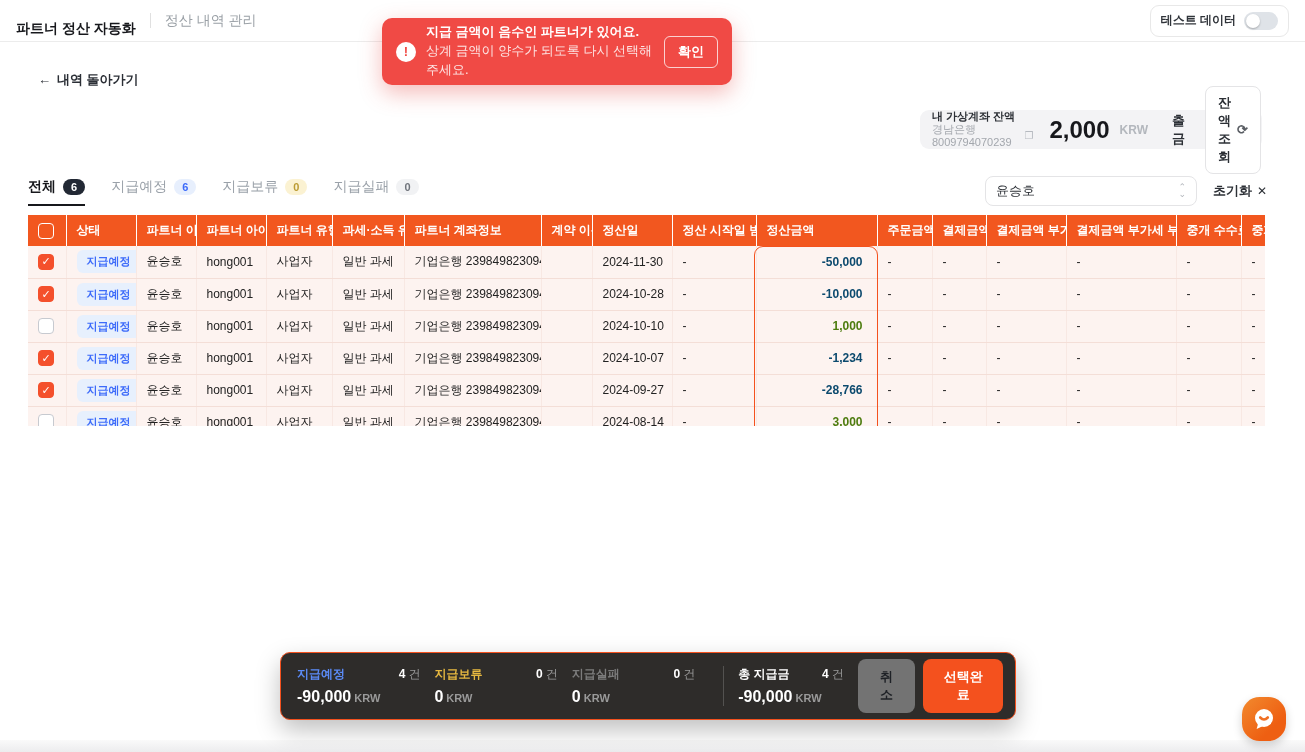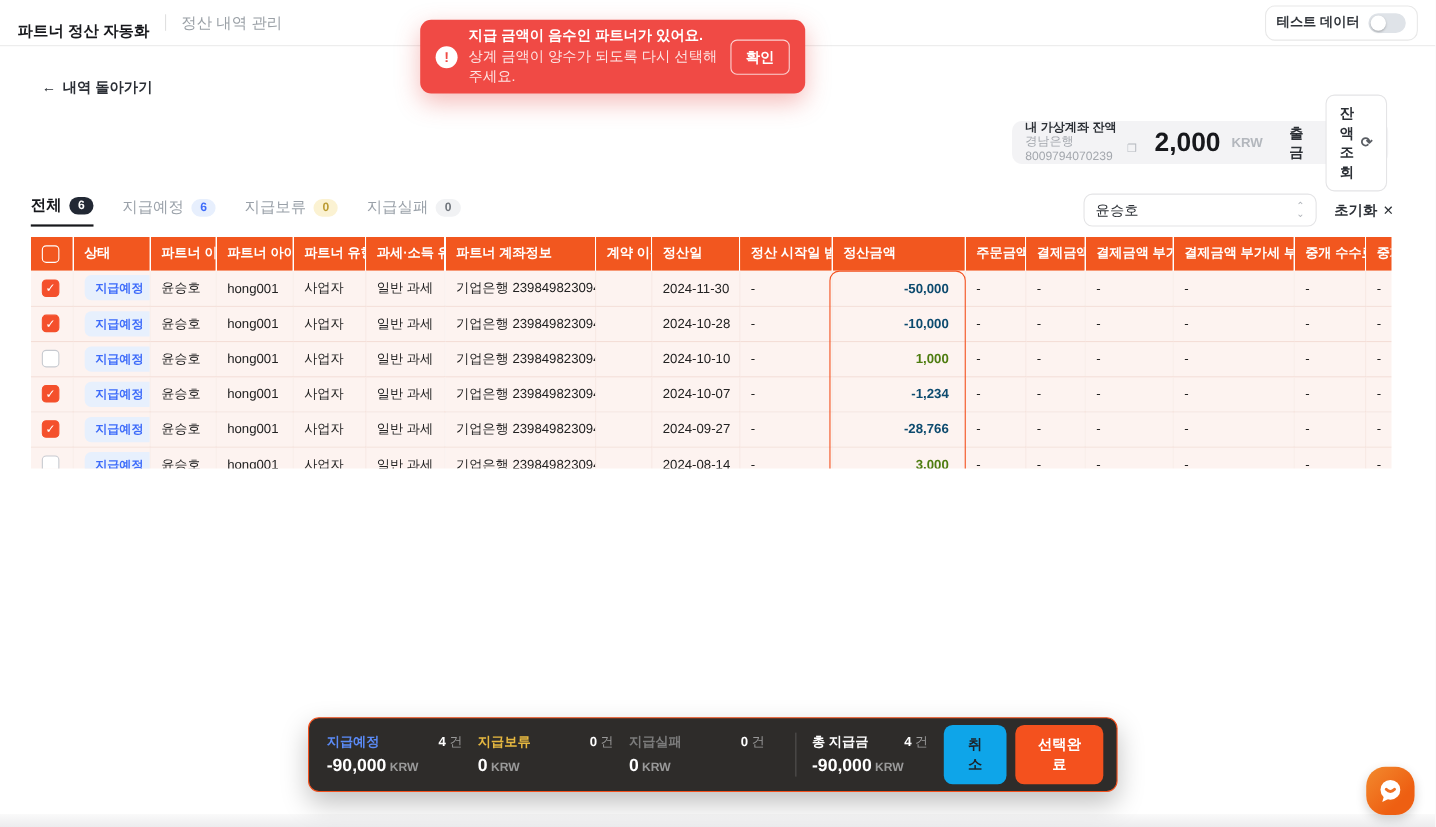--- a/index.html
+++ b/index.html
@@ -46,21 +46,21 @@
   .balance .b-acc { font-size:11px; color:#a3a7ad; display:flex; align-items:center; gap:13px; }
   .balance .copy-ic { font-size:10px; color:#b6bac0; cursor:pointer; }
   .balance .b-amount { font-size:24px; font-weight:bold; color:#17181c; margin-left:6px; }
   .balance .b-cur { font-size:12px; color:#b3b7bd; font-weight:bold; }
   .balance .b-withdraw { font-size:13px; font-weight:bold; color:#2c3036; margin:0 10px 0 14px; cursor:pointer; }
   .balance .b-refresh { background:#fff; border:1px solid #e4e4e6; border-radius:8px; padding:7px 12px;
                         font-size:13px; font-weight:bold; color:#2c3036; cursor:pointer; display:flex; gap:6px; align-items:center; }
   .balance .refresh-ic { font-size:13px; color:#5a5e64; }
 
   
-  .tabs { position:absolute; left:28px; top:178px; display:flex; align-items:flex-end; gap:26px; }
+  .tabs { position:absolute; left:28px; top:178px; display:flex; align-items:flex-start; gap:26px; }
   .tab { display:flex; align-items:center; gap:7px; font-size:14px; color:#9aa1a9; cursor:pointer; padding-bottom:8px; }
   .tab.active { color:#17181c; font-weight:bold; border-bottom:2px solid #17181c; }
   .badge { font-size:11px; font-weight:bold; border-radius:10px; padding:2px 8px; }
   .badge.dark   { background:#222834; color:#fff; }
   .badge.blue   { background:#e7effd; color:#3d6bfa; }
   .badge.yellow { background:#fbf2d2; color:#bb9b33; }
   .badge.gray   { background:#f1f2f4; color:#70757c; }
 
   .filter-right { position:absolute; left:985px; top:176px; display:flex; align-items:center; gap:16px; }
   .partner-select { width:212px; height:30px; border:1px solid #e4e4e6; border-radius:8px; background:#fff;
@@ -100,21 +100,21 @@
   .sgroup.yellow .g-label { color:#e6b840; }
   .sgroup.gray .g-label { color:#7c7c7c; }
   .sgroup .g-count { margin-left:auto; font-size:12px; color:#fff; font-weight:bold; padding-right:14px; }
   .sgroup .g-unit { color:#9a9a9a; font-weight:normal; margin-left:3px; }
   .sgroup .g-amt { margin-top:5px; font-size:16px; font-weight:bold; color:#fff; }
   .sgroup .g-cur { font-size:11px; color:#9a9a9a; font-weight:bold; margin-left:3px; }
   .sdiv { width:1px; height:40px; background:rgba(255,255,255,.18); margin:0 14px; }
   .sgroup.total { width:120px; }
   .sgroup.total .g-label { color:#fff; }
   .s-btns { margin-left:auto; display:flex; gap:8px; }
-  .btn-cancel { background:#0ea5e9; color:#1e2126; border:none; border-radius:8px; padding:9px 16px;
+  .btn-cancel { background:#737373; color:#1e2126; border:none; border-radius:8px; padding:9px 16px;
                 font-size:13px; font-weight:bold; cursor:pointer; }
   .btn-submit { background:#f4511e; color:#fff; border:none; border-radius:8px; padding:9px 14px;
                 font-size:13px; font-weight:bold; cursor:pointer; }
 
   
   .chat-btn { position:absolute; left:1242px; top:697px; width:44px; height:44px; border-radius:40%;
               background:linear-gradient(135deg,#f28a2e 0%,#ee5f12 70%); cursor:pointer; z-index:20;
               box-shadow:0 4px 10px rgba(0,0,0,.18); display:flex; align-items:center; justify-content:center; }
   .bottom-strip { position:absolute; left:0; top:740px; width:100%; height:12px;
                   background:linear-gradient(#fafafa,#ececee); }

